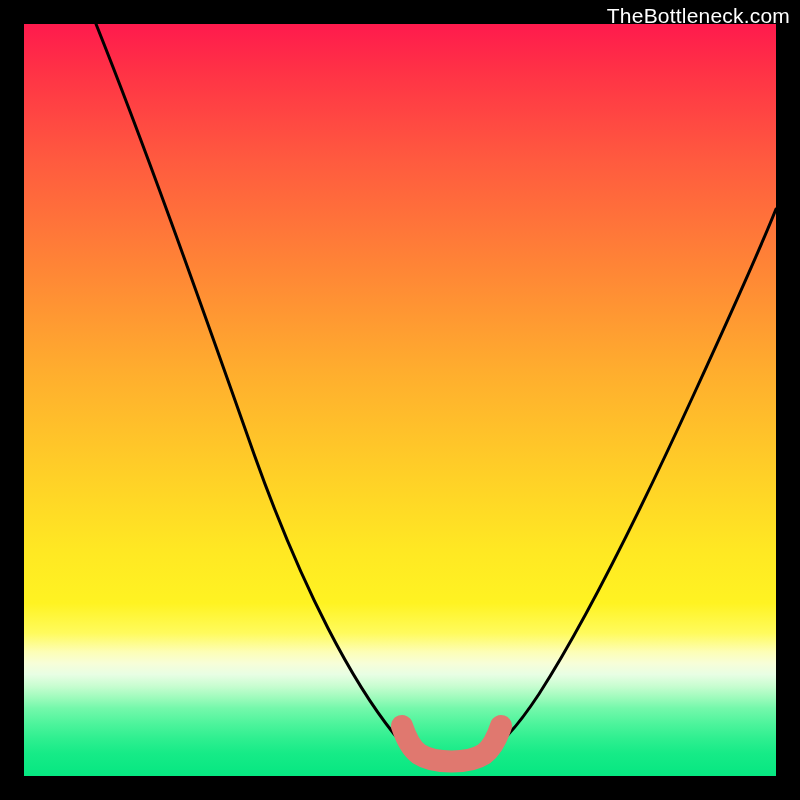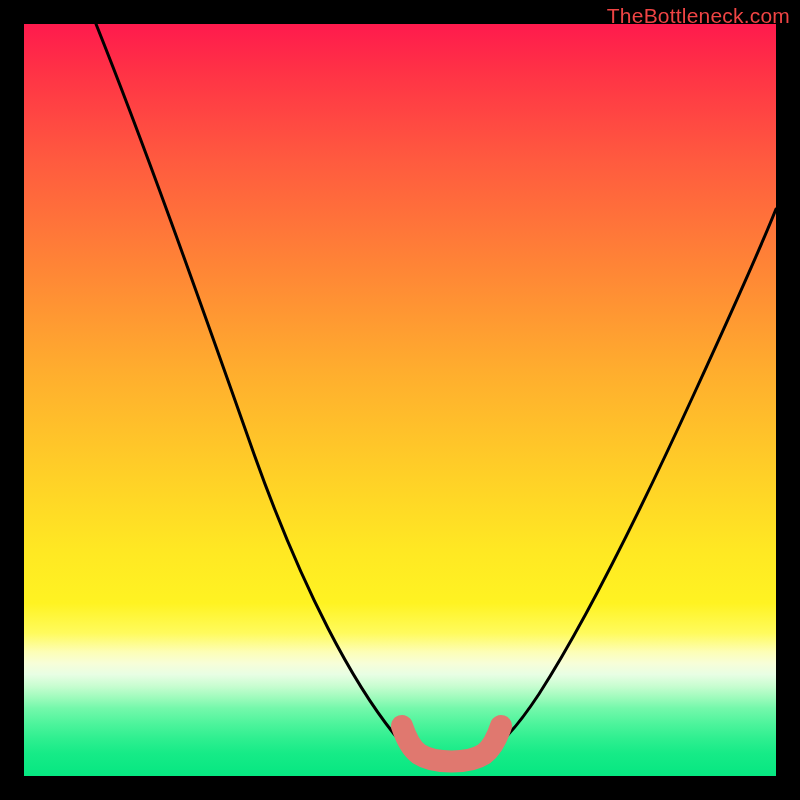--- a/index.html
+++ b/index.html
@@ -38,21 +38,21 @@
       #06e781 100%
     );
   }
   .watermark {
     position: absolute;
     top: 4px;
     right: 10px;
     font-family: Arial, Helvetica, sans-serif;
     font-size: 21px;
     font-weight: 500;
-    color: #ef4444;
+    color: #ffffff;
     letter-spacing: 0.2px;
     user-select: none;
   }
   svg.plot {
     position: absolute;
     left: 0;
     top: 0;
     width: 752px;
     height: 752px;
   }

